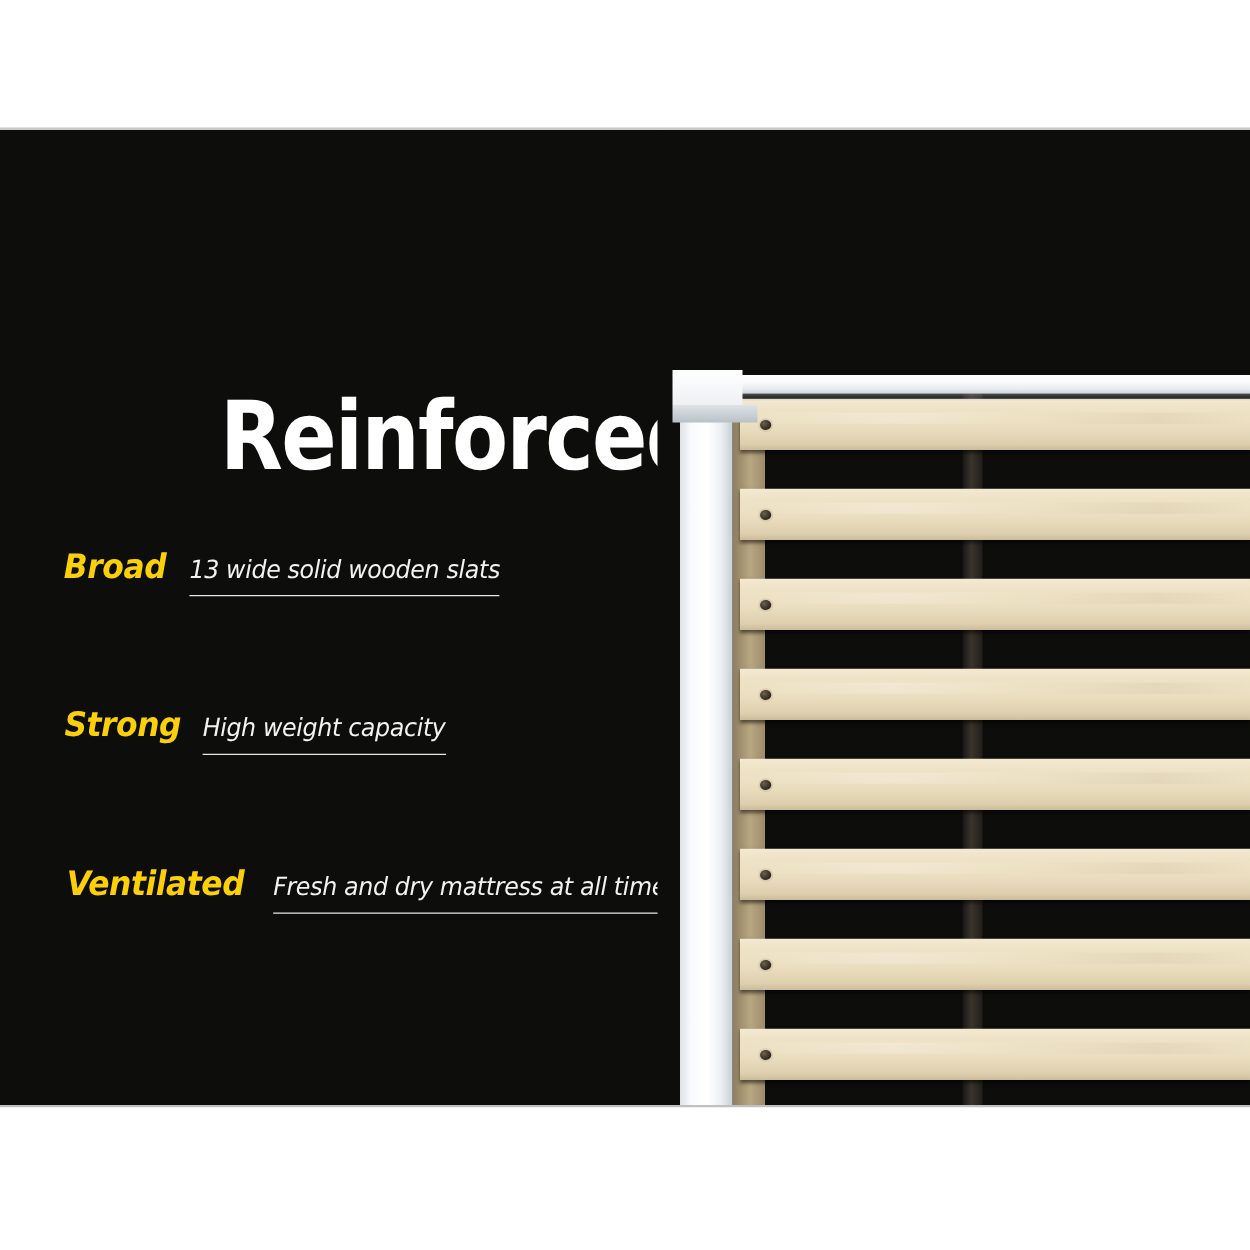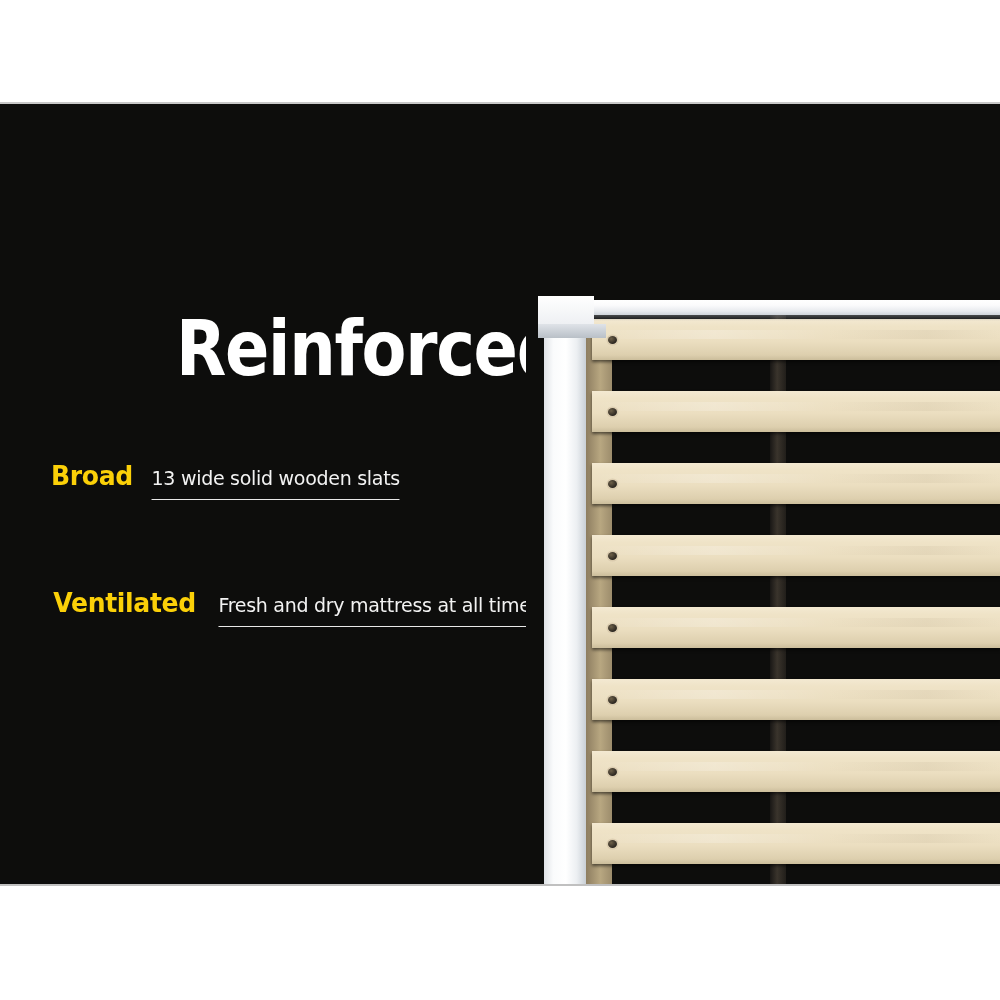--- a/index.html
+++ b/index.html
@@ -73,22 +73,23 @@
     line-height: 1;
     white-space: nowrap;
     transform: scaleX(0.86);
     transform-origin: left top;
   }
 
   
   .features {
     position: absolute;
     left: 48px;
-    top: 356px;
+    top: 334px;
     width: 500px;
+    font-style: italic;
   }
   .feature-row {
     position: relative;
     display: flex;
     align-items: baseline;
     height: 127px;
   }
   .feature-label {
     color: #fbd008;
     font-family: "DejaVu Sans", sans-serif;
@@ -249,20 +250,24 @@
     <h1 class="headline">Reinforced thick slats</h1>
 
     <div class="features">
 
       <div class="feature-row">
         <span class="feature-label">Broad</span>
         <span class="feature-desc">13 wide solid wooden slats</span>
       </div>
 
 
+      <div class="feature-row">
+        <span class="feature-label">Strong</span>
+        <span class="feature-desc">High weight capacity</span>
+      </div>
 
       <div class="feature-row">
         <span class="feature-label">Ventilated</span>
         <span class="feature-desc">Fresh and dry mattress at all times</span>
       </div>
 
     </div>
   </div>
 
   <div class="photo">

